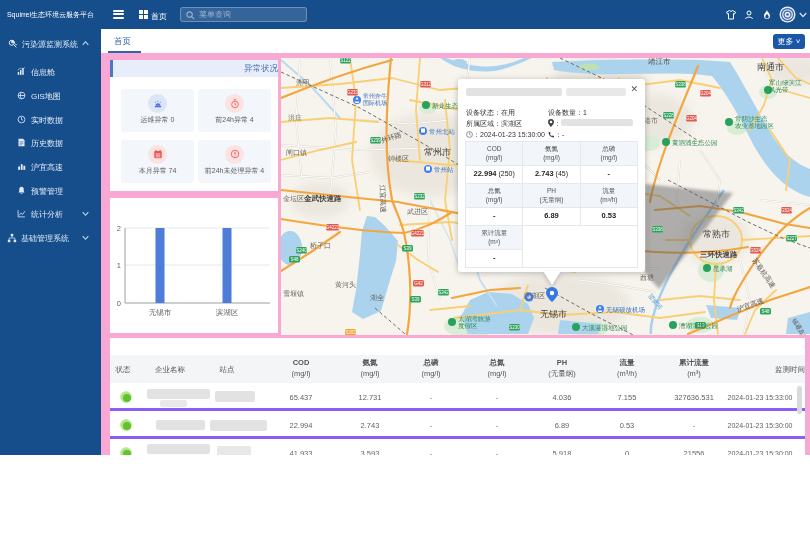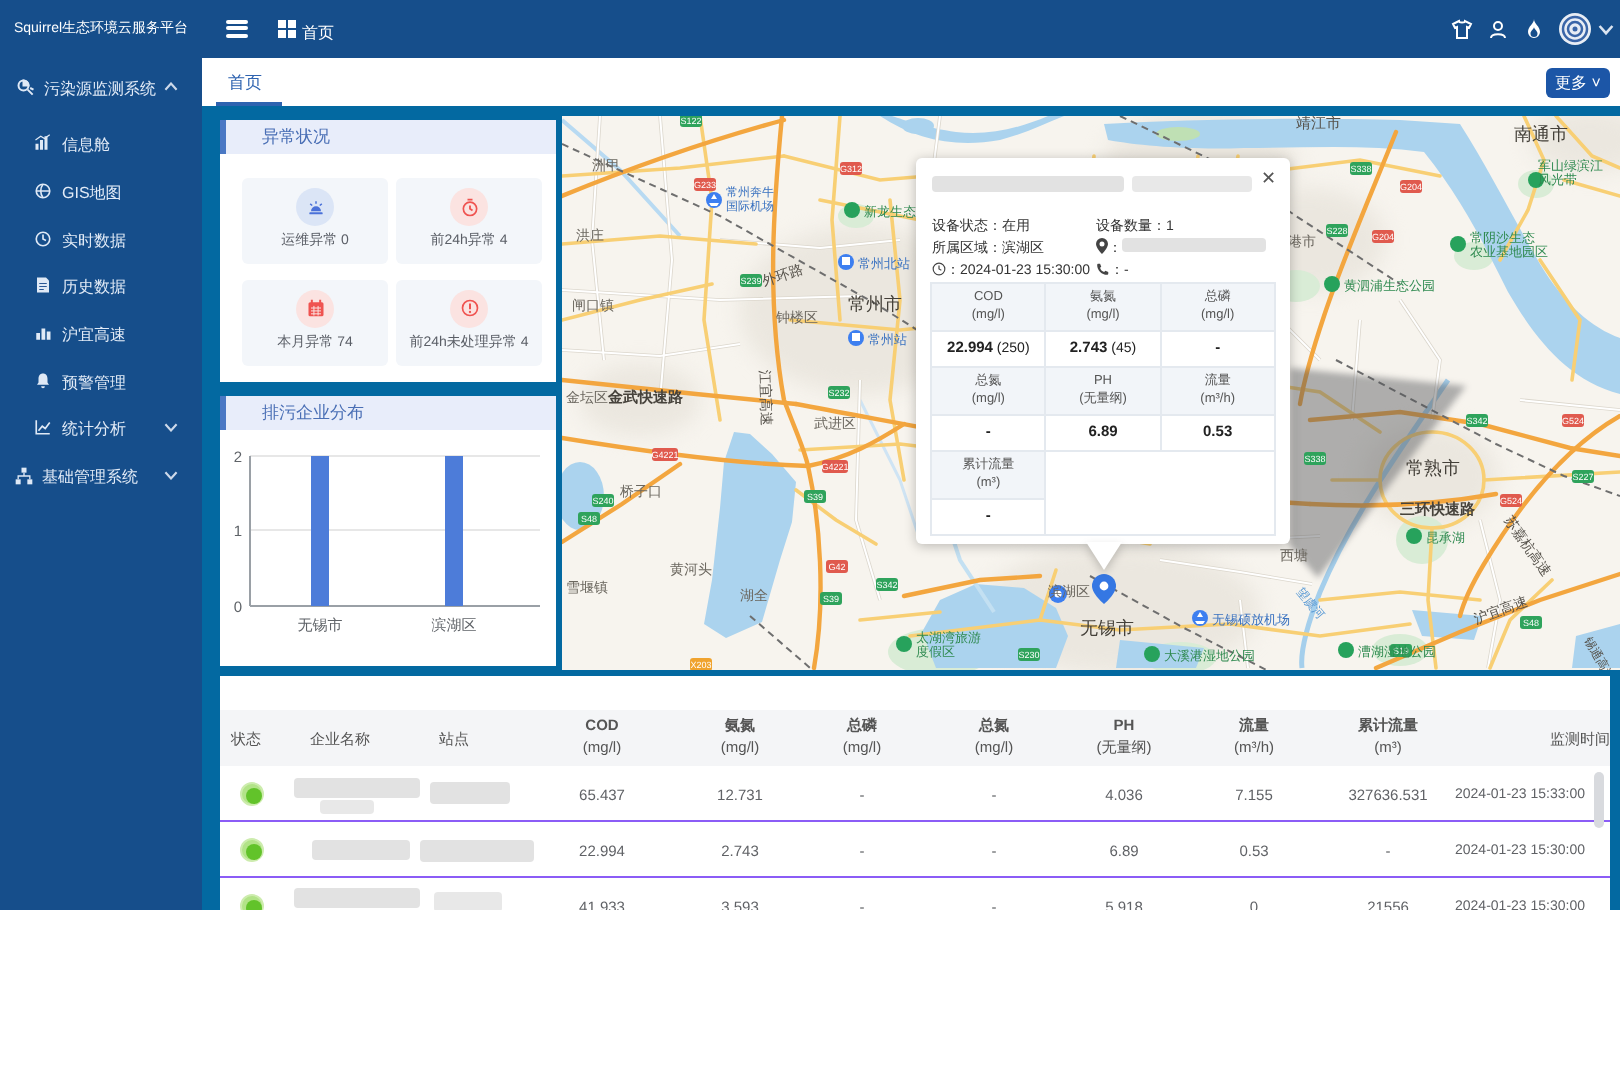--- a/index.html
+++ b/index.html
@@ -1,51 +1,51 @@
 <!DOCTYPE html>
 <html><head>
 <meta charset="utf-8">
 <style>
 * { margin:0; padding:0; box-sizing:border-box; }
 html,body { width:810px; height:540px; overflow:hidden; font-family:"Liberation Sans",sans-serif; }
-#app { position:relative; width:810px; height:455px; background:#0369a1; overflow:hidden; }
+#app { position:relative; width:810px; height:455px; background:#f9a8d4; overflow:hidden; }
 
 #topbar { position:absolute; left:0; top:0; width:810px; height:29px; background:#164e8b; z-index:30; }
 #sidebar { position:absolute; left:0; top:0; width:101px; height:540px; background:#164e8b; z-index:31; }
 #logo { position:absolute; left:0; top:0; width:101px; height:29px; background:#164e8b; color:#fff; font-size:7px; line-height:29px; text-align:center; letter-spacing:0; }
 .hamb { position:absolute; left:113px; top:10px; width:11px; height:9px; }
 .hamb div { height:1.6px; background:#fff; margin-bottom:1.9px; border-radius:1px; }
 #home-top { position:absolute; left:151px; top:10.5px; color:#fff; font-size:8px; }
 #searchbox { position:absolute; left:180px; top:7px; width:127px; height:15px; background:rgba(255,255,255,0.13); border:1px solid rgba(255,255,255,0.28); border-radius:3px; color:#9db4d4; font-size:8px; line-height:13px; padding-left:18px; }
 #searchbox svg { position:absolute; left:5px; top:2.5px; }
 .topicons { position:absolute; right:0; top:0; height:29px; z-index:32; }
 
 #tabbar { position:absolute; left:101px; top:29px; width:709px; height:24px; background:#fff; z-index:20; }
 #tab-home { position:absolute; left:9px; top:0; height:22px; color:#2e63b0; font-size:8.5px; line-height:24px; padding:0 4px; }
 #tab-underline { position:absolute; left:7px; top:22px; width:33px; height:2px; background:#2e63b0; }
 #morebtn { position:absolute; right:5px; top:5px; width:32px; height:15px; background:#1c56a7; border-radius:3px; color:#fff; font-size:8px; line-height:15px; text-align:center; }
-.phead { height:17px; background:#e8edfa; border-left:3px solid #4a78c4; color:#4a6fb5; font-size:8.5px; line-height:17px; padding-left:18px; }
+.phead { height:17px; background:#e8edfa; border-left:3px solid #4a78c4; color:#4a6fb5; font-size:8.5px; line-height:17px; padding-left:7px;text-align:right; }
 #panel1 { position:absolute; background:#fff; left:110px; top:60px; width:168px; height:131px; }
 #panel2 { position:absolute; background:#fff; left:110px; top:198px; width:168px; height:135px; }
 #panel3 { position:absolute; background:#fff; left:110px; top:338px; width:695px; height:138px; }
 .card { position:absolute; width:73px; height:43px; background:#f3f6fa; border-radius:3px; text-align:center; }
 .card .circ { width:19px; height:19px; border-radius:50%; margin:5px auto 2px auto; position:relative; }
 .card .lbl { font-size:7px; color:#5a5e66; }
 .circ.blue { background:#dbe5f6; }
 .circ.red { background:#fbe3e1; }
 .circ svg { position:absolute; left:4.5px; top:4.5px; }
 
 #map { position:absolute; left:281px; top:58px; width:529px; height:277px; overflow:hidden; background:#f7f4ee; }
 
 #popup { position:absolute; left:458px; top:79px; width:187px; height:193px; background:#fff; border-radius:3px; box-shadow:0 1px 6px rgba(0,0,0,0.25); z-index:10; font-size:7px; color:#333; }
 #popup .close { position:absolute; right:7px; top:5px; color:#555; font-size:9px; }
 #ptail { position:absolute; left:543px; top:271px; width:0; height:0; border-left:9px solid transparent; border-right:9px solid transparent; border-top:14px solid #fff; z-index:10; filter:drop-shadow(0 2px 2px rgba(0,0,0,0.2)); }
 
 #rt-table { position:absolute; left:0px; top:17px; width:695px; font-size:7.5px; color:#606266; }
-.trow { position:absolute; left:0; width:695px; height:28px; border-bottom:1px solid #8b5cf6; }
+.trow { position:absolute; left:0; width:695px; height:28px; border-bottom:3px solid #8b5cf6; }
 .thead { position:absolute; left:0; top:0; width:695px; height:28px; background:#f4f5f7; color:#555; }
 .cell { position:absolute; text-align:center; transform:translateX(-50%); white-space:nowrap; }
 .dot { position:absolute; width:12px; height:12px; border-radius:50%; background:#b2e388; border:1px solid #cdecae; }
 .dot i { position:absolute; left:2px; top:2px; width:8px; height:8px; border-radius:50%; background:#62c32a; display:block; }
 .blur { position:absolute; background:#d8d8d8; border-radius:2px; opacity:0.75; }
 .blur.b2 { background:#e0e0e0; }
 
 .mi { position:absolute; left:0; width:101px; height:15px; }
 .mi span { position:absolute; top:1px; color:#e2ebf7; font-size:8px; white-space:nowrap; }
 .mi .ic { position:absolute; top:1px; }
@@ -66,20 +66,24 @@
         <div></div>
         <div></div>
       </div>
     <svg style="position:absolute;left:139px;top:10px" width="9" height="9" viewBox="0 0 9 9">
         <rect x="0" y="0" width="4" height="4" fill="#fff"></rect>
         <rect x="5" y="0" width="4" height="4" fill="#fff"></rect>
         <rect x="0" y="5" width="4" height="4" fill="#fff"></rect>
         <rect x="5" y="5" width="4" height="4" fill="#fff"></rect>
       </svg>
     <div id="home-top">首页</div>
+    <div id="searchbox">菜单查询<svg width="9" height="9" viewBox="0 0 10 10">
+          <circle cx="4" cy="4" r="3" fill="none" stroke="#9db4d4" stroke-width="1.2"></circle>
+          <line x1="6.3" y1="6.3" x2="9" y2="9" stroke="#9db4d4" stroke-width="1.2"></line>
+        </svg></div>
     <div class="topicons">
       <svg style="position:absolute;right:73px;top:8.5px" width="12" height="12" viewBox="0 0 24 24" fill="none" stroke="#fff" stroke-width="2">
           <path d="M9 3 L3 6 L5 10 L7 9 L7 20 L17 20 L17 9 L19 10 L21 6 L15 3 C15 5 9 5 9 3 Z"></path>
         </svg>
       <svg style="position:absolute;right:55px;top:8.5px" width="12" height="12" viewBox="0 0 24 24" fill="none" stroke="#fff" stroke-width="2">
           <circle cx="12" cy="8" r="4"></circle>
           <path d="M5 20 C5 15 19 15 19 20"></path>
         </svg>
       <svg style="position:absolute;right:37px;top:8px" width="12" height="13" viewBox="0 0 24 24" fill="#fff">
           <path d="M12 2 C12 7 6 9 6 15 a6 6 0 0 0 12 0 C18 9 12 7 12 2 Z M12 20 a3.5 3.5 0 0 1 -3.5-3.5 C8.5 14 12 12 12 10 c0 2 3.5 4 3.5 6.5 A3.5 3.5 0 0 1 12 20 Z"></path>
@@ -219,21 +223,20 @@
           <svg width="10" height="10" viewBox="0 0 24 24" fill="none" stroke="#ef5350" stroke-width="2">
             <circle cx="12" cy="12" r="9"></circle>
             <path d="M12 6.5 L12 13.5" stroke-width="2.4"></path>
             <circle cx="12" cy="16.8" r="1.4" fill="#ef5350" stroke="none"></circle>
           </svg>
         </div>
       <div class="lbl">前24h未处理异常 4</div>
     </div>
   </div>
   <div id="panel2">
-    <div class="phead">排污企业分布</div>
     <svg width="168" height="118" viewBox="0 0 168 118" style="position:absolute;left:0;top:17px">
       <line x1="15" y1="13" x2="160" y2="13" stroke="#e7e7e7" stroke-width="1"></line>
       <line x1="15" y1="50" x2="160" y2="50" stroke="#e7e7e7" stroke-width="1"></line>
       <line x1="15" y1="88" x2="160" y2="88" stroke="#9aa0a6" stroke-width="1"></line>
       <line x1="15" y1="13" x2="15" y2="88" stroke="#9aa0a6" stroke-width="1"></line>
       <text x="11" y="16" font-size="7.5" fill="#5f6368" text-anchor="end">2</text>
       <text x="11" y="53" font-size="7.5" fill="#5f6368" text-anchor="end">1</text>
       <text x="11" y="91" font-size="7.5" fill="#5f6368" text-anchor="end">0</text>
       <rect x="45.5" y="13" width="9" height="75" fill="#4d7cd9"></rect>
       <rect x="112.5" y="13" width="9" height="75" fill="#4d7cd9"></rect>

